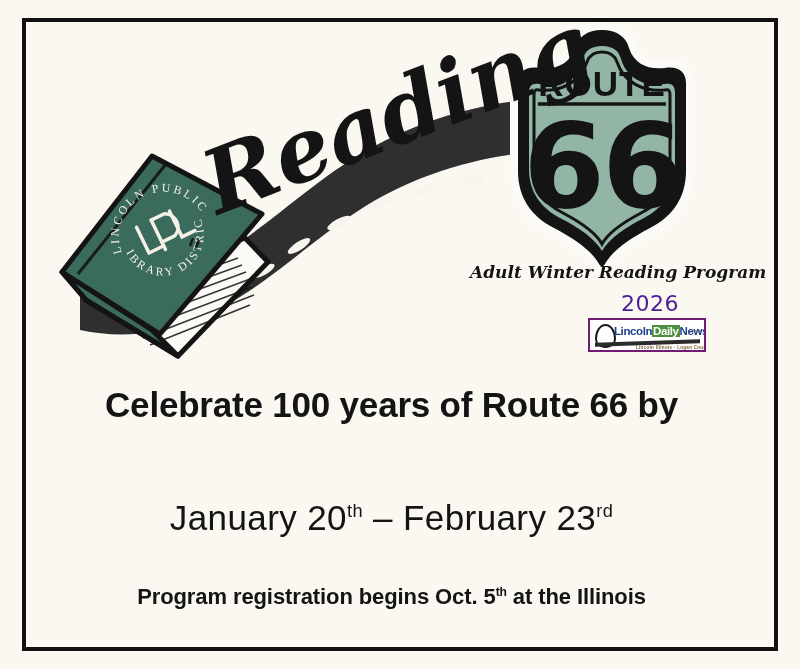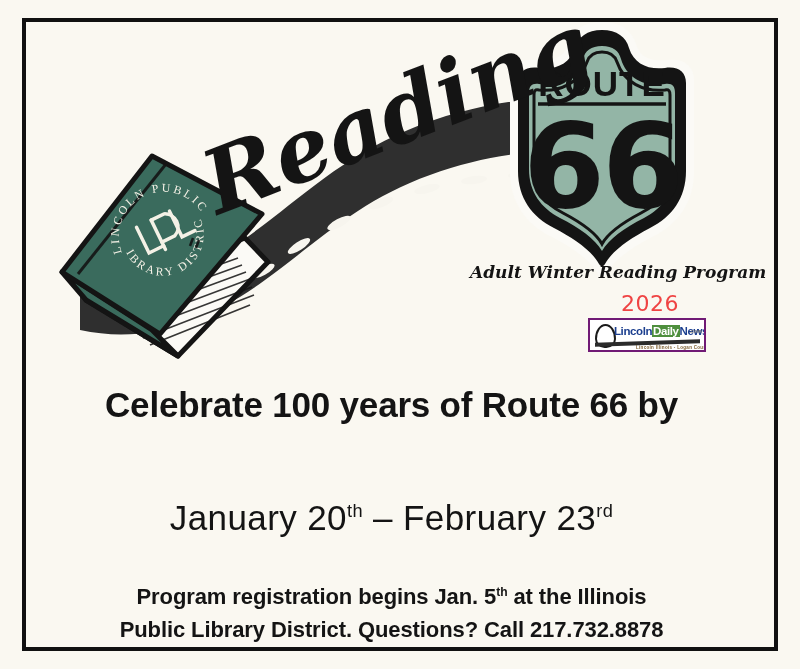--- a/index.html
+++ b/index.html
@@ -177,21 +177,21 @@
   }
   #year2026 {
     position: absolute;
     left: 560px;
     top: 291px;
     width: 180px;
     text-align: center;
     font-family: "DejaVu Sans", sans-serif;
     font-size: 22px;
     font-weight: 400;
-    color: #ef4444;
+    color: #4c1d95;
     letter-spacing: 0.5px;
   }
 </style>
 </head>
 <body>
 
 <div id="poster">
 
   <div class="art">
     <svg width="800" height="380" viewBox="0 0 800 380" xmlns="http://www.w3.org/2000/svg">
@@ -360,18 +360,17 @@
     <span class="line">Celebrate 100 years of Route 66 by</span>
   </div>
 
   <div id="daterange" class="text-block">
     <span>January</span> <span>20</span><sup>th</sup>
     <span>–</span>
     <span>February</span> <span>23</span><sup>rd</sup>
   </div>
 
   <div id="footnote" class="text-block">
-    <span class="line"><span>Program registration begins Jan. 5</span><sup>th</sup><span> at the Illinois</span></span>
-    <span class="line">Public Library District. Questions? Call 217.732.8878</span>
+    <span class="line"><span>Program registration begins Oct. 5</span><sup>th</sup><span> at the Illinois</span></span>
   </div>
 
   <div id="poster-frame"></div>
 </div>
 
 </body></html>

